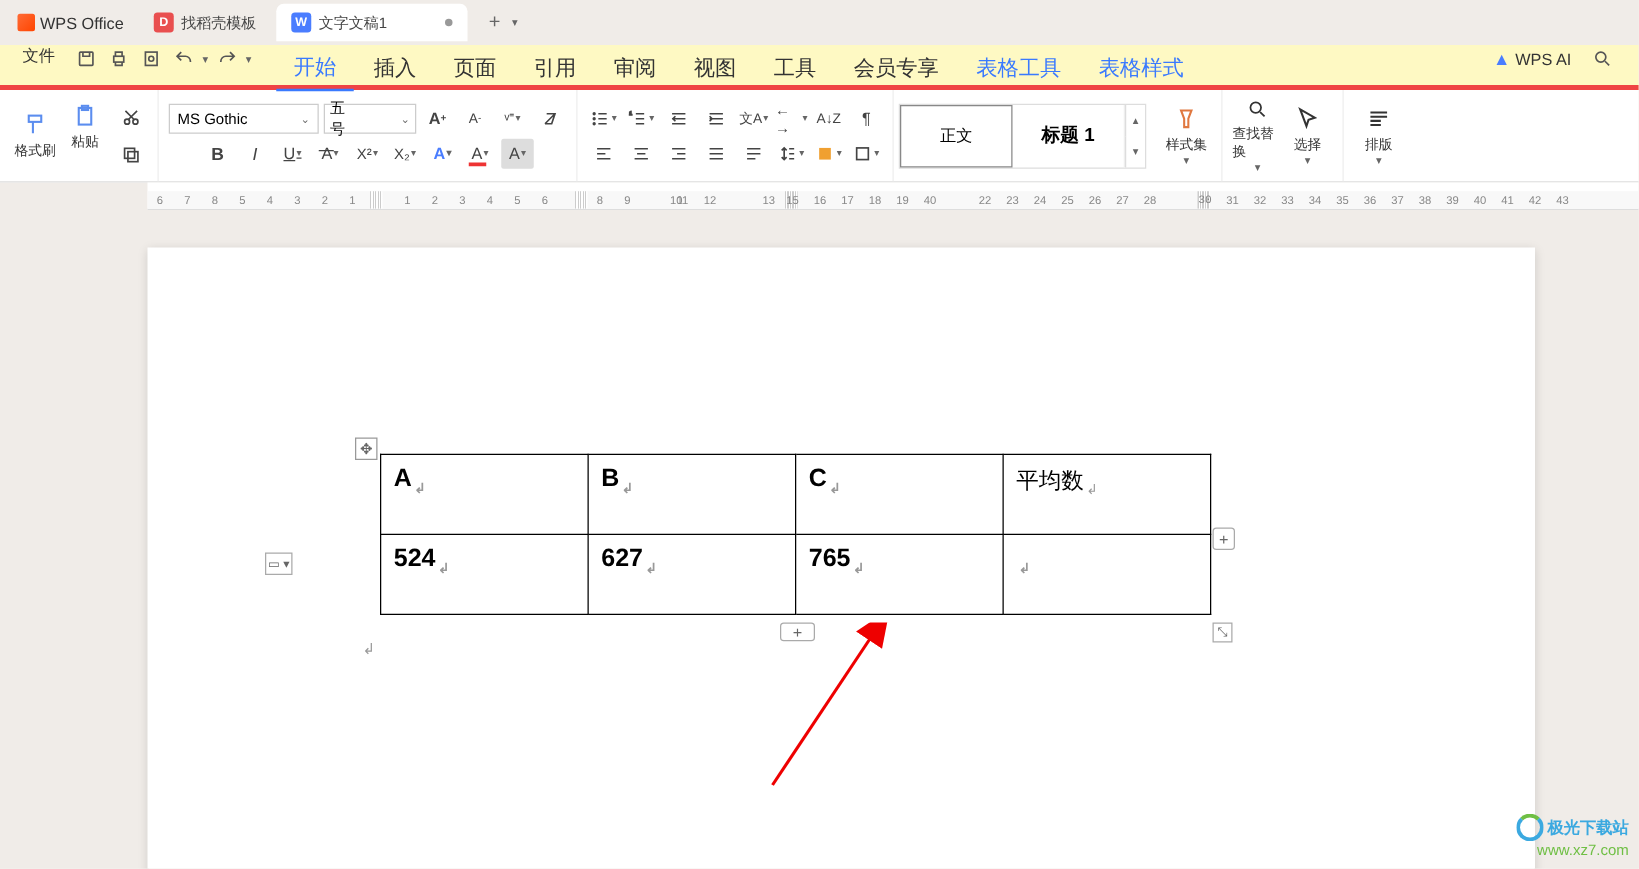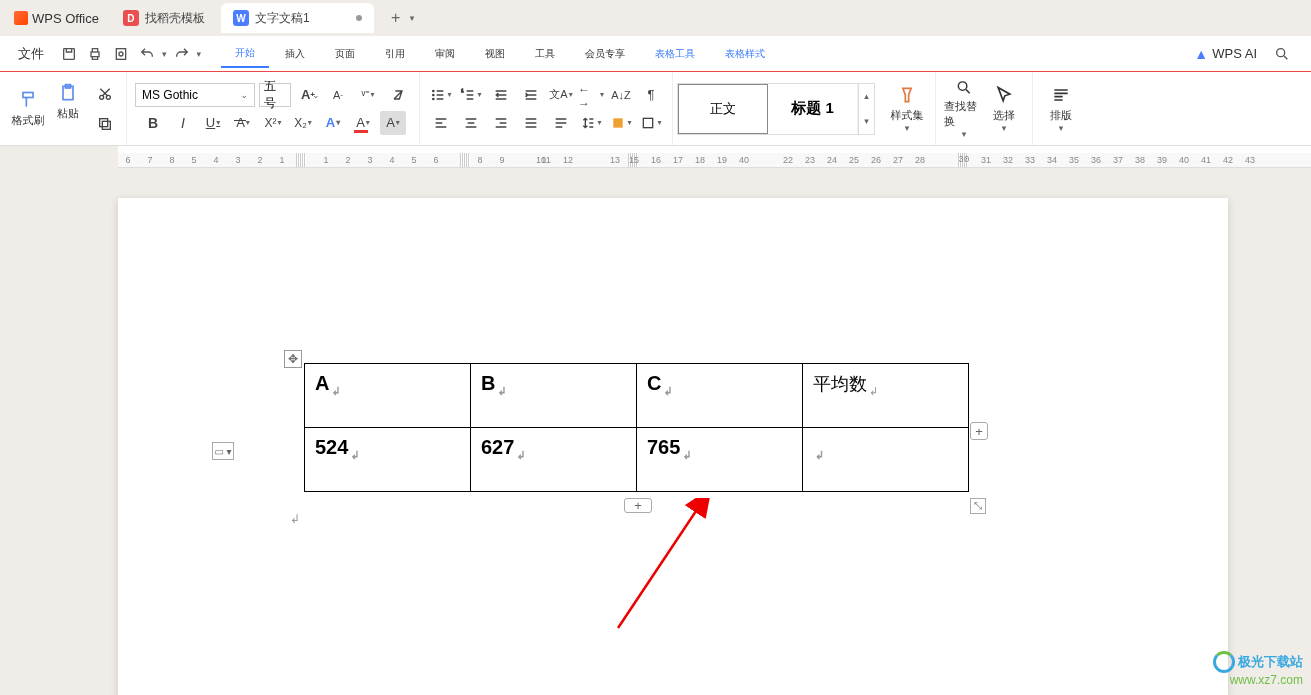--- a/index.html
+++ b/index.html
@@ -11,45 +11,45 @@
 .app-logo-icon { width: 14px; height: 14px; background: linear-gradient(135deg,#ff6b35,#ff4500); border-radius: 2px; }
 .tab { display: flex; align-items: center; height: 30px; padding: 0 12px; font-size: 12px; color: #444; gap: 6px; border-radius: 6px 6px 0 0; margin: 0 2px; cursor: pointer; }
 .tab.active { background: #fff; }
 .tab-icon-d { width: 16px; height: 16px; background: #e94f4f; border-radius: 3px; display: flex; align-items: center; justify-content: center; color: #fff; font-size: 10px; font-weight: bold; }
 .tab-icon-w { width: 16px; height: 16px; background: #4a7dff; border-radius: 3px; display: flex; align-items: center; justify-content: center; color: #fff; font-size: 10px; font-weight: bold; }
 .tab-dot { width: 6px; height: 6px; background: #999; border-radius: 50%; margin-left: 40px; }
 .tab-add { width: 24px; height: 24px; display: flex; align-items: center; justify-content: center; color: #666; font-size: 16px; margin-left: 8px; cursor: pointer; }
 .tab-add-caret { font-size: 9px; color: #666; margin-left: 2px; }
 
 
-.menu-bar { height: 36px; background: #ffffff; display: flex; align-items: center; padding: 0 8px; border-bottom: 1px solid #ef4444; }
+.menu-bar { height: 36px; background: #fef9c3; display: flex; align-items: flex-start; padding: 0 8px; border-bottom: 4px solid #ef4444; }
 .menu-file { font-size: 13px; padding: 0 10px; color: #333; cursor: pointer; }
 .quick-icons { display: flex; align-items: center; gap: 4px; margin-left: 4px; }
 .qicon { width: 22px; height: 22px; display: flex; align-items: center; justify-content: center; color: #555; cursor: pointer; }
 .qicon svg { width: 16px; height: 16px; }
 .menu-tabs { display: flex; align-items: center; margin-left: 20px; gap: 2px; }
-.menu-tab { font-size: 10px; padding: 6px 14px; color: #333; cursor: pointer; }
+.menu-tab { font-size: 17px; padding: 6px 14px; color: #333; cursor: pointer; }
 .menu-tab.active { color: #3a7afe; border-bottom: 2px solid #3a7afe; }
 .menu-tab.blue { color: #3a7afe; }
 .menu-right { margin-left: auto; display: flex; align-items: center; gap: 14px; margin-right: 10px; }
 .wps-ai { display: flex; align-items: center; gap: 4px; font-size: 13px; color: #333; cursor: pointer; }
 .wps-ai-icon { font-size: 14px; color: #4a7dff; font-weight: bold; }
 
 
 .ribbon { height: 74px; background: #fff; display: flex; align-items: stretch; border-bottom: 1px solid #ddd; }
 .ribbon-group { display: flex; flex-direction: column; justify-content: center; align-items: center; padding: 4px 8px; border-right: 1px solid #eee; }
 .ribbon-group.noborder { border-right: none; }
 .rg-row { display: flex; align-items: center; gap: 4px; height: 28px; }
 .big-btn { display: flex; flex-direction: column; align-items: center; justify-content: center; width: 40px; height: 60px; cursor: pointer; font-size: 11px; color: #333; }
 .big-btn svg { width: 20px; height: 20px; margin-bottom: 3px; }
 .small-btn { width: 26px; height: 24px; display: flex; align-items: center; justify-content: center; cursor: pointer; color: #444; position: relative; }
 .small-btn svg { width: 16px; height: 16px; }
 .small-caret::after { content: "▾"; font-size: 8px; color: #666; margin-left: 1px; }
 .font-select { width: 120px; height: 24px; border: 1px solid #ccc; font-size: 12px; padding: 0 6px; display: flex; align-items: center; justify-content: space-between; background: #fff; cursor: pointer; }
-.size-select { width: 32px; height: 24px; border: 1px solid #ccc; font-size: 12px; padding: 0 4px; display: flex; align-items: center; justify-content: space-between; background: #fff; cursor: pointer; gap: 36px; }
+.size-select { width: 74px; height: 24px; border: 1px solid #ccc; font-size: 12px; padding: 0 4px; display: flex; align-items: center; justify-content: space-between; background: #fff; cursor: pointer; gap: 36px; }
 .caret { font-size: 9px; color: #666; }
 
 
 .style-gallery { display: flex; align-items: center; border: 1px solid #ddd; height: 52px; margin: 8px 4px; }
 .style-item { width: 90px; height: 50px; border-right: 1px solid #eee; display: flex; align-items: center; justify-content: center; font-size: 13px; cursor: pointer; }
 .style-item.bold { font-weight: bold; font-size: 15px; }
 .style-item.active { border: 1px solid #888; }
 .style-scroll { width: 16px; display: flex; flex-direction: column; }
 .style-scroll div { height: 25px; display: flex; align-items: center; justify-content: center; border-left: 1px solid #ddd; font-size: 9px; color: #666; cursor: pointer; }
 

